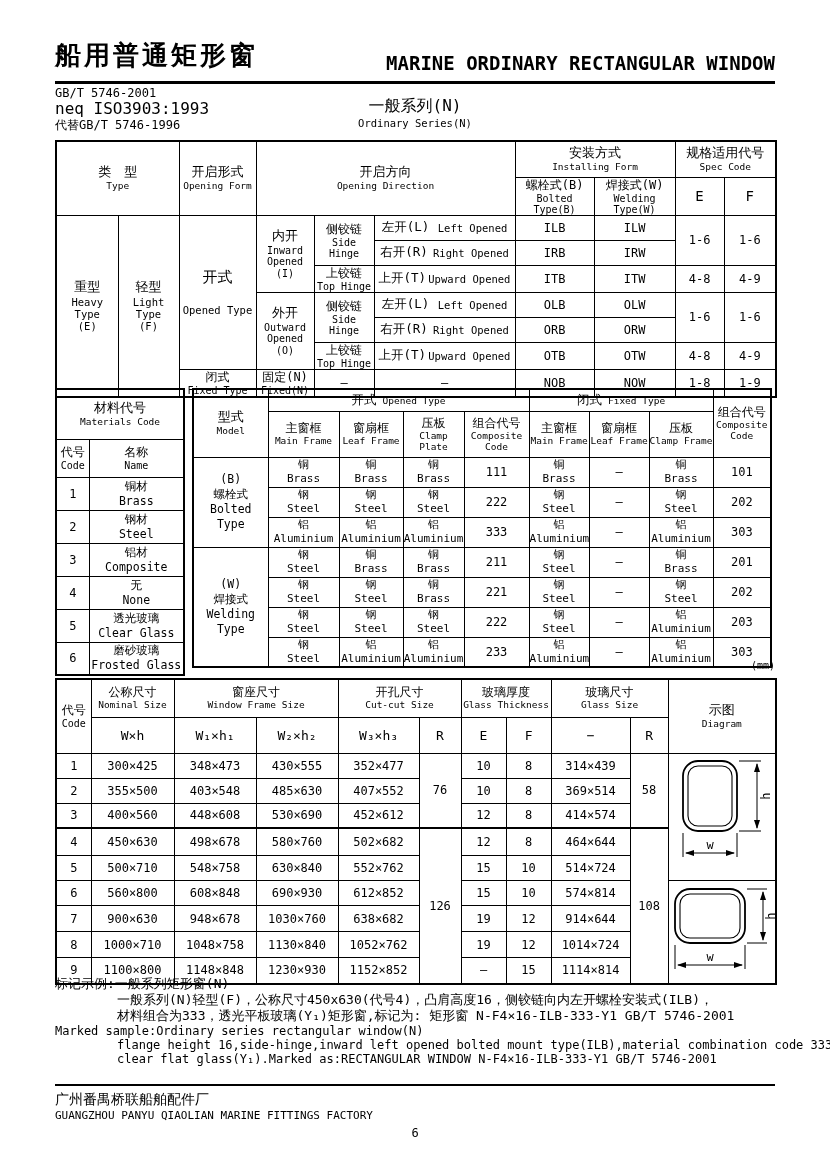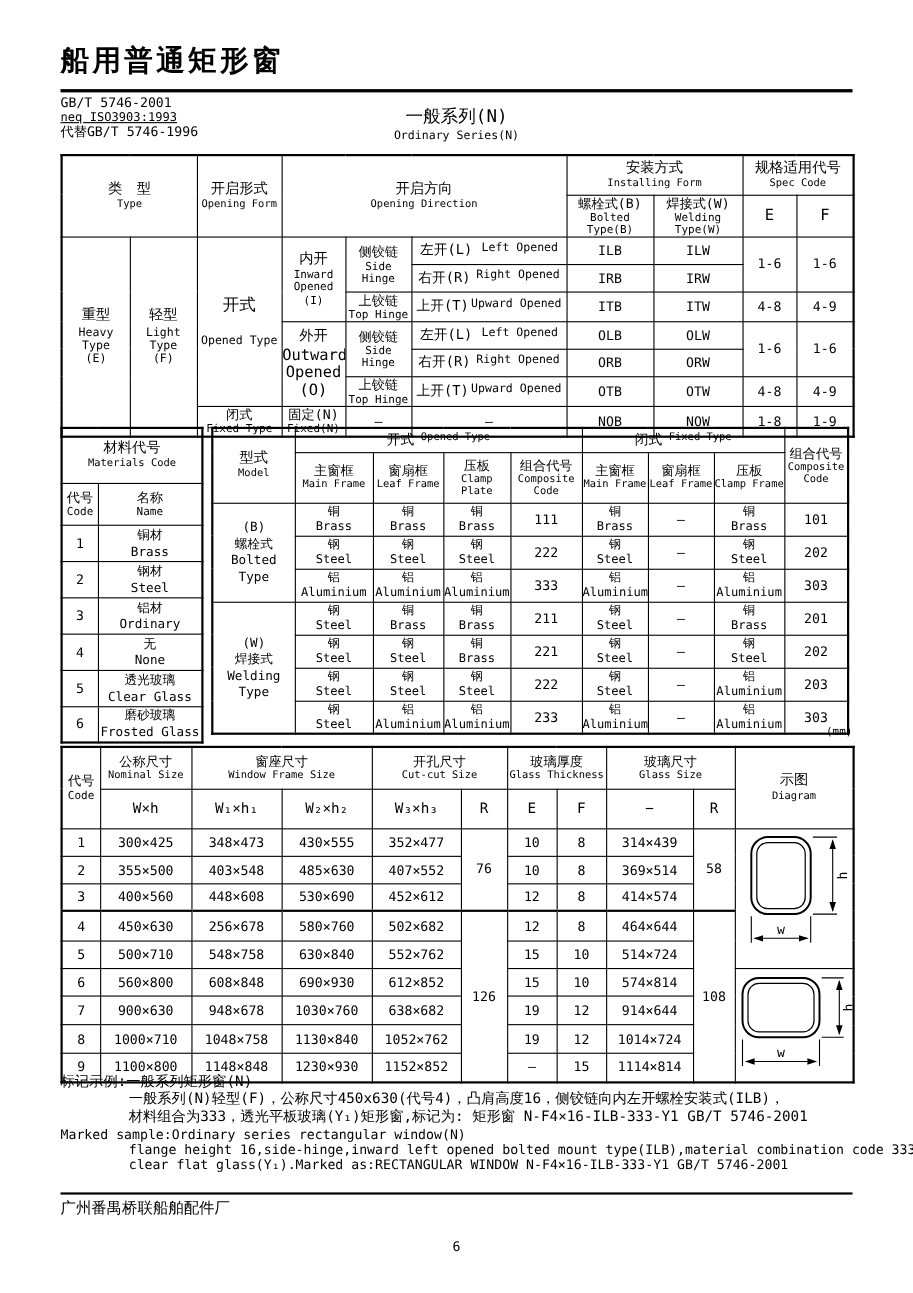--- a/index.html
+++ b/index.html
@@ -4,36 +4,36 @@
 <style>
   html,body{margin:0;padding:0;background:#fff;}
   .page{position:relative;width:830px;height:1175px;background:#fff;color:#000;
         font-family:"DejaVu Sans Mono","DejaVu Sans",sans-serif;}
   .abs{position:absolute;}
   .title-zh{left:55px;top:38px;font-size:26px;font-weight:bold;letter-spacing:3px;font-family:"DejaVu Sans","Liberation Sans",sans-serif;}
   .title-en{right:55px;top:52px;font-size:19px;font-weight:bold;letter-spacing:0px;}
   .rule1{left:55px;top:81px;width:720px;height:3px;background:#000;}
   .std{left:55px;top:87px;line-height:1;}
   .std .s1{font-size:12px;margin:0 0 2px 0;}
-  .std .s2{font-size:11px;margin:0 0 2px 0;text-decoration:underline;}
+  .std .s2{font-size:16px;margin:0 0 2px 0;}
   .std .s3{font-size:12px;margin:0;}
   .series{left:55px;top:98px;width:720px;text-align:center;line-height:1;}
   .series .zh1{font-size:16px;margin-bottom:4px;}
   .series .en1{font-size:10.5px;}
   table{border-collapse:collapse;table-layout:fixed;border:2px solid #000;}
   th,td{border:1px solid #000;padding:0;margin:0;text-align:center;vertical-align:middle;
         font-weight:normal;overflow:hidden;}
   .zh{display:block;font-size:13px;line-height:1.3;white-space:pre-line;}
   .en{display:block;font-size:9.5px;line-height:1.15;white-space:pre-line;}
   .zs{font-size:12px;line-height:1.25;}
   .es{font-size:10px;line-height:1.1;}
   .bigzh{font-size:15px;margin-bottom:16px;}
   .code{font-size:12px;}
   .num{font-size:12px;}
-  .pair{display:flex;align-items:flex-start;justify-content:space-around;padding:0 3px;}
+  .pair{display:flex;align-items:center;justify-content:space-around;padding:0 3px;}
   .pair .pzh{font-size:12.5px;}
   .pair .pen{font-size:10.5px;}
   .mat-n{font-size:11.5px;line-height:1.3;white-space:pre-line;}
   .m2{font-size:11px;line-height:1.25;white-space:pre-line;}
   .t1 tr.ha{height:36px;} .t1 tr.hb{height:29px;} .t1 tr.r{height:25px;}
   .mat tr.ta{height:50px;} .mat tr.tb2{height:38px;} .mat tr.r{height:33px;}
   .t2 tr.ha{height:22px;} .t2 tr.hb{height:46px;} .t2 tr.r{height:30px;}
   .t3 tr.ha{height:38px;} .t3 tr.hb{height:36px;} .t3 tr.r{height:25px;}
   .t3 tr.div td, .t3 td.tbk{border-bottom:2.5px solid #000;}
   .mm{right:55px;top:660px;font-size:10px;}
@@ -48,20 +48,21 @@
   .pageno{left:55px;top:1126px;width:720px;text-align:center;font-size:12px;}
   .diag{vertical-align:middle;}
   svg text{font-family:"DejaVu Sans Mono","DejaVu Sans",sans-serif;}
 </style>
 </head>
 <body>
 
 <div class="page">
 
   <div class="abs title-zh">船用普通矩形窗</div>
+  <div class="abs title-en">MARINE ORDINARY RECTANGULAR WINDOW</div>
   <div class="abs rule1"></div>
 
   <div class="abs std">
     <div class="s1">GB/T 5746-2001</div>
     <div class="s2">neq ISO3903:1993</div>
     <div class="s3">代替GB/T 5746-1996</div>
   </div>
 
   <div class="abs series">
     <div class="zh1">一般系列(N)</div>
@@ -176,21 +177,21 @@
             </div>
           </td>
       <td class="code">ITB</td>
       <td class="code">ITW</td>
       <td class="num">4-8</td>
       <td class="num">4-9</td>
     </tr>
     <tr class="r">
       <td rowspan="3">
             <span class="zh">外开</span>
-            <span class="en" style="font-size:14px">Outward
+            <span class="en" style="font-size:10px">Outward
 Opened
 (O)</span>
           </td>
       <td rowspan="2">
             <span class="zh zs">侧铰链</span>
             <span class="en es">Side Hinge</span>
           </td>
       <td>
             <div class="pair">
               <span class="pzh">左开(L)</span>
@@ -275,21 +276,21 @@
 Brass</td>
         </tr>
     <tr class="r">
           <td class="num">2</td>
           <td class="mat-n">钢材
 Steel</td>
         </tr>
     <tr class="r">
           <td class="num">3</td>
           <td class="mat-n">铝材
-Ordinary</td>
+Composite</td>
         </tr>
     <tr class="r">
           <td class="num">4</td>
           <td class="mat-n">无
 None</td>
         </tr>
     <tr class="r">
           <td class="num">5</td>
           <td class="mat-n">透光玻璃
 Clear Glass</td>
@@ -590,21 +591,21 @@
       <td class="num">448×608</td>
       <td class="num">530×690</td>
       <td class="num">452×612</td>
       <td class="num">12</td>
       <td class="num">8</td>
       <td class="num">414×574</td>
     </tr>
     <tr class="r">
       <td class="num">4</td>
       <td class="num">450×630</td>
-      <td class="num">256×678</td>
+      <td class="num">498×678</td>
       <td class="num">580×760</td>
       <td class="num">502×682</td>
       <td class="num" rowspan="6">126</td>
       <td class="num">12</td>
       <td class="num">8</td>
       <td class="num">464×644</td>
       <td class="num" rowspan="6">108</td>
     </tr>
     <tr class="r">
       <td class="num">5</td>
@@ -685,16 +686,17 @@
     <div class="n-zh ind">一般系列(N)轻型(F)，公称尺寸450x630(代号4)，凸肩高度16，侧铰链向内左开螺栓安装式(ILB)，</div>
     <div class="n-zh ind">材料组合为333，透光平板玻璃(Y₁)矩形窗,标记为: 矩形窗  N-F4×16-ILB-333-Y1  GB/T 5746-2001</div>
     <div class="n-en">Marked sample:Ordinary series rectangular window(N)</div>
     <div class="n-en ind">flange height 16,side-hinge,inward left opened bolted mount type(ILB),material combination code 333,</div>
     <div class="n-en ind">clear flat glass(Y₁).Marked as:RECTANGULAR WINDOW  N-F4×16-ILB-333-Y1  GB/T 5746-2001</div>
   </div>
 
   <div class="abs rule2"></div>
   <div class="abs factory">
     <div class="fzh">广州番禺桥联船舶配件厂</div>
+    <div class="fen">GUANGZHOU PANYU QIAOLIAN MARINE FITTINGS FACTORY</div>
   </div>
   <div class="abs pageno">6</div>
 
 </div>
 
 </body></html>

